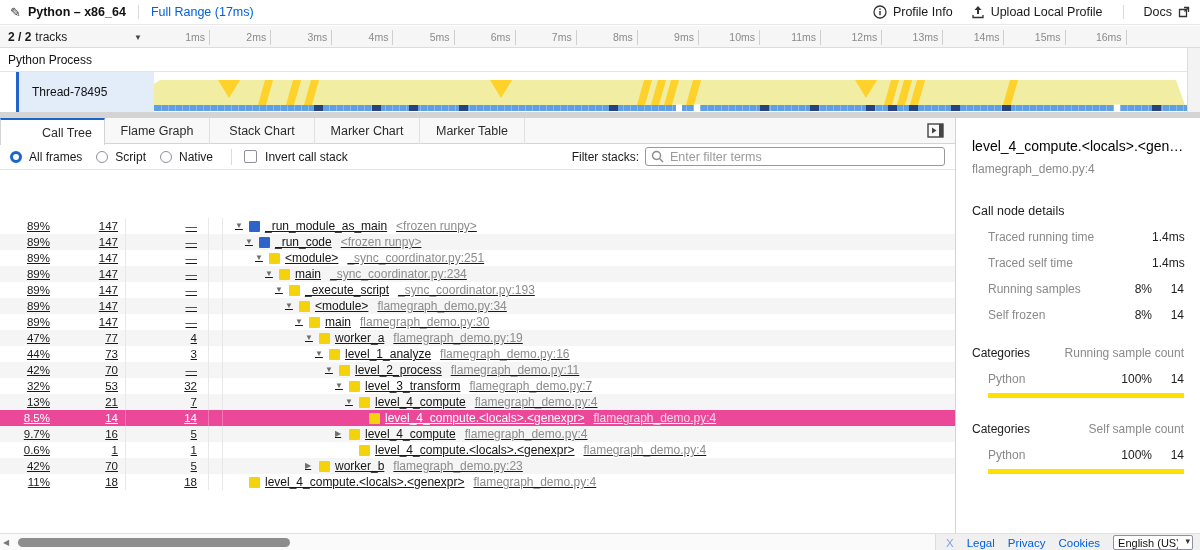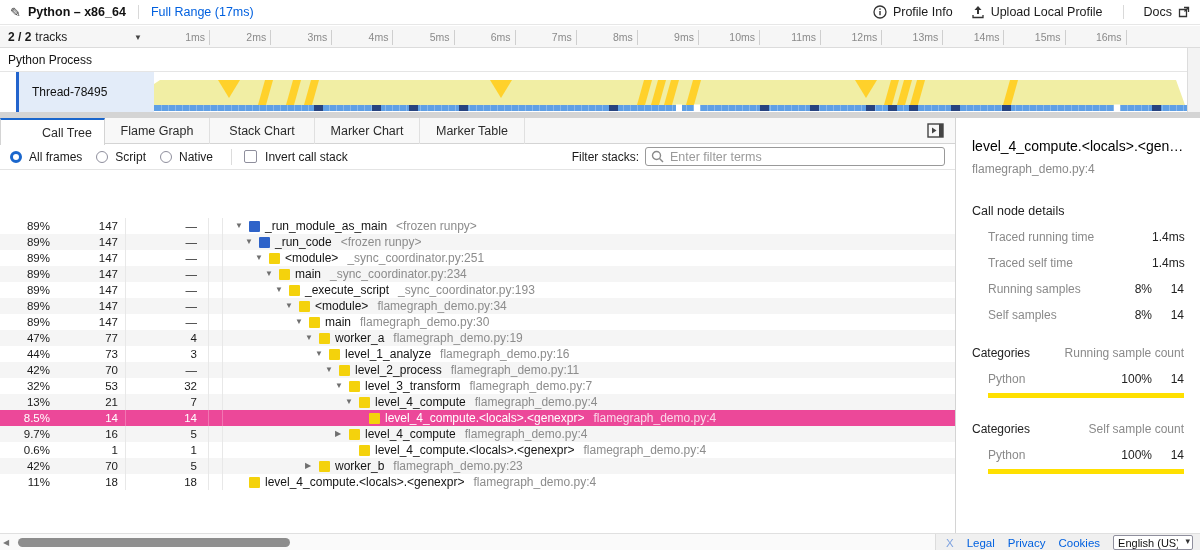--- a/index.html
+++ b/index.html
@@ -61,21 +61,21 @@
   .breadcrumb-row { position:absolute; left:0; top:52px; width:955px; height:26px; display:flex; align-items:center; padding:0 8px; border-bottom:1px solid #ececec; font-size:12.5px; }
 
   
   .thead { position:absolute; left:0; top:78px; width:955px; height:22px; border-bottom:1px solid #e0e0e0; display:flex; align-items:center; font-size:12px; color:#111; }
   .h-total { width:125px; text-align:center; }
   .h-self { width:83px; text-align:center; border-left:1px solid #d8d8d8; height:16px; line-height:16px; box-shadow:3px 0 0 -2px #d8d8d8 inset; }
   .h-gap { width:14px; border-left:1px solid #d8d8d8; height:16px; box-shadow:3px 0 0 -2px #d8d8d8 inset; }
   .h-tree { flex:1; border-left:1px solid #d8d8d8; height:16px; }
 
   .rows { position:absolute; left:0; top:100px; width:955px; }
-  .row { display:flex; height:16px; line-height:16px; font-size:11.5px; cursor:pointer; }
+  .row { display:flex; height:16px; line-height:16px; font-size:11.5px; cursor:pointer;text-decoration:underline; }
   .row.alt { background:#f5f5f5; }
   .row.selected { background:#ec4899; color:#fff; }
   .c-total { width:125px; display:flex; }
   .c-pct { width:50px; text-align:right; }
   .c-cnt { flex:1; text-align:right; padding-right:7px; }
   .c-self { width:83px; text-align:right; padding-right:11px; border-left:1px solid #e8e8e8; }
   .c-gap { width:14px; border-left:1px solid #e8e8e8; }
   .c-tree { flex:1; display:flex; align-items:center; border-left:1px solid #e8e8e8; overflow:hidden; white-space:nowrap; }
   .row.selected .c-self, .row.selected .c-gap, .row.selected .c-tree { border-left-color:rgba(255,255,255,0.25); }
   .twisty { width:14px; font-size:8px; color:#6f6f6f; text-align:left; flex:none; }
@@ -675,21 +675,21 @@
             <span class="lbl">Traced self time</span>
             <span class="pct"></span>
             <span class="val">1.4ms</span>
           </div>
           <div class="sb-row">
             <span class="lbl">Running samples</span>
             <span class="pct">8%</span>
             <span class="val">14</span>
           </div>
           <div class="sb-row">
-            <span class="lbl">Self samples</span>
+            <span class="lbl">Self frozen</span>
             <span class="pct">8%</span>
             <span class="val">14</span>
           </div>
         </div>
       <div id="sb-categories">
           <div class="cat-head">
             <span class="l">Categories</span>
             <span class="r">Running sample count</span>
           </div>
           <div class="sb-row">

